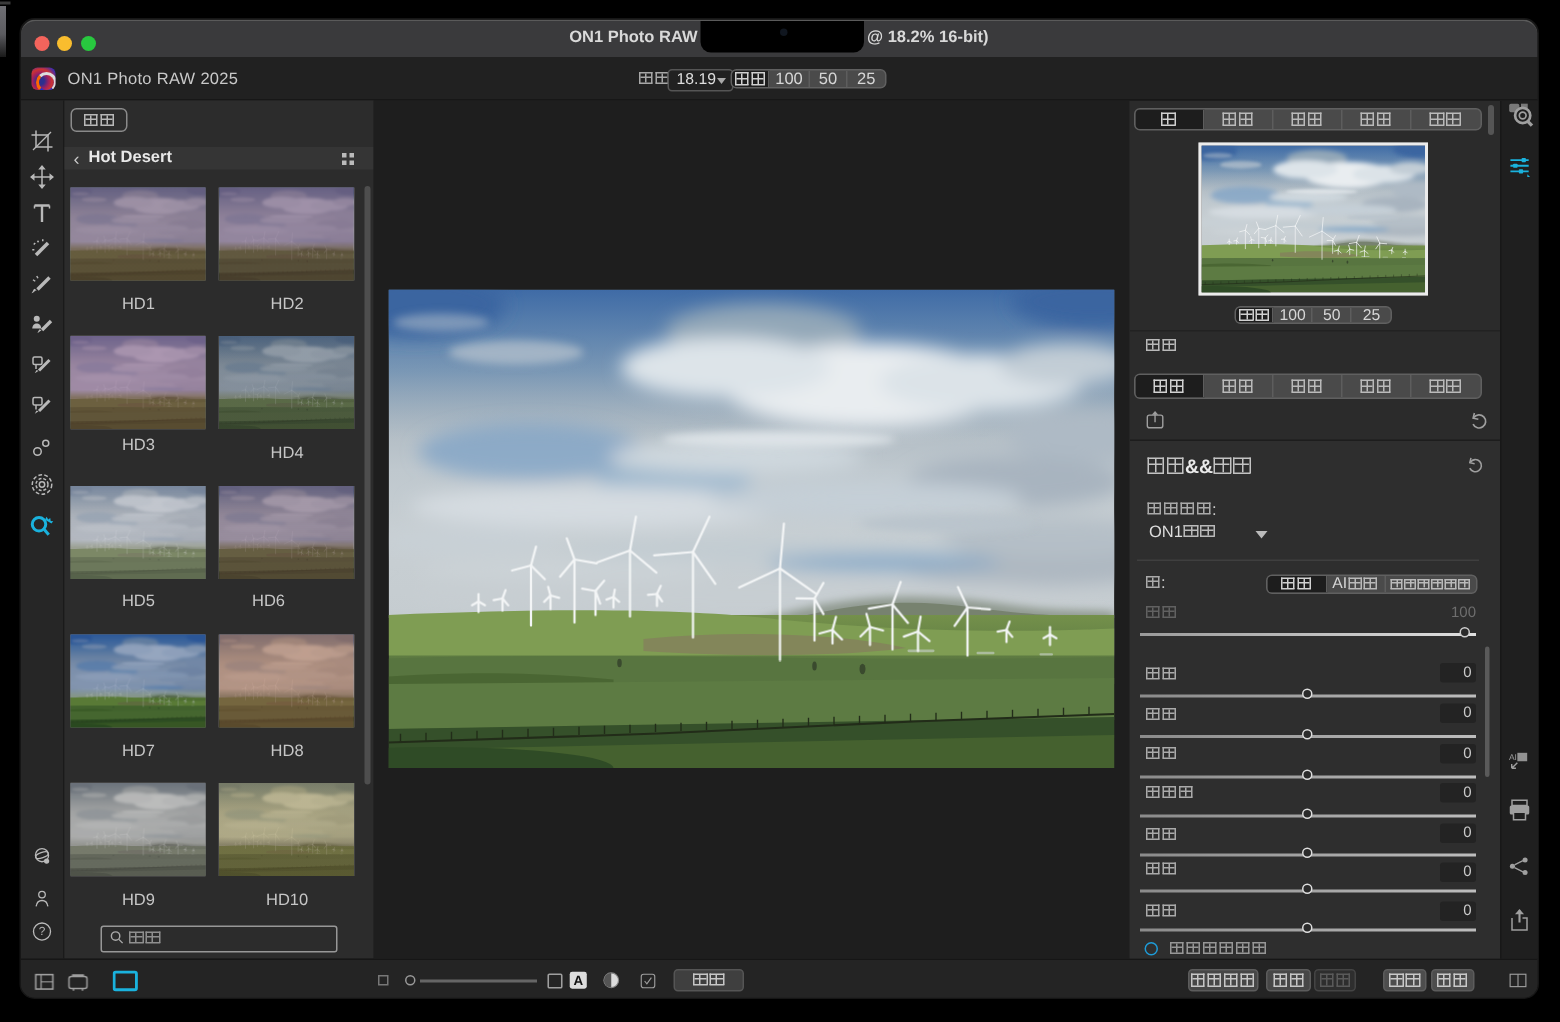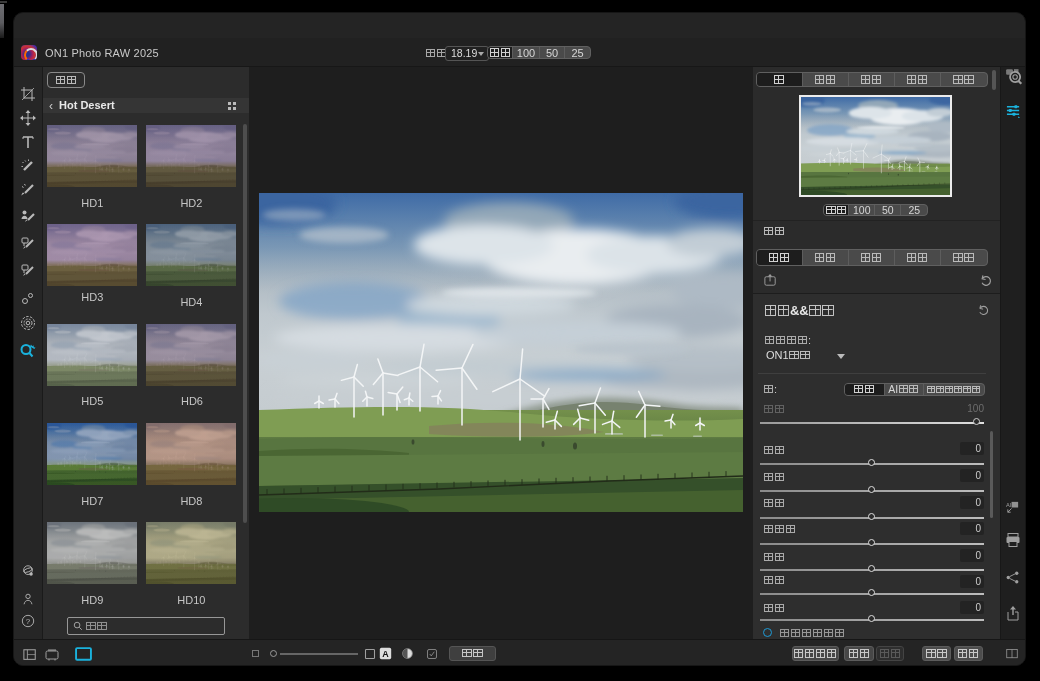--- a/index.html
+++ b/index.html
@@ -321,20 +321,30 @@
             </g>
           </g>
         </g>
 </symbol>
 </defs>
 </svg>
 
 <div id="wedge"></div>
 <div id="wedge2"></div>
 <div id="win">
+<div id="titlebar">
+<div class="tl" style="left:8.5px;background:#f4645c"></div>
+<div class="tl" style="left:23.5px;background:#f9bd2e"></div>
+<div class="tl" style="left:40px;background:#28c83f"></div>
+<span id="title-l">ON1 Photo RAW</span>
+<span id="title-r">@ 18.2% 16-bit)</span>
+<div id="notch">
+        <div id="cam"></div>
+      </div>
+</div>
 <div id="header">
 <div id="logo"></div>
 <span id="appname">ON1 Photo RAW 2025</span>
 <span id="zoomlbl"><i class="z"></i><i class="z"></i></span>
 <div id="zoomdd">18.19<s></s></div>
 <div class="seg" style="left:473px;top:8px;height:13px;">
         <b class="on" style="width:25px">
           <i class="z"></i>
           <i class="z"></i>
         </b>
@@ -470,21 +480,21 @@
 <div class="thumb t10" style="left:103.4px;top:455.2px">
         <svg viewBox="0 0 484 319" preserveAspectRatio="none">
           <use href="#land"></use>
         </svg>
       </div>
 <div class="tlab" style="left:4.3px;top:129.6px">HD1</div>
 <div class="tlab" style="left:103.4px;top:129.6px">HD2</div>
 <div class="tlab" style="left:4.3px;top:224px">HD3</div>
 <div class="tlab" style="left:103.4px;top:228.9px">HD4</div>
 <div class="tlab" style="left:4.3px;top:328.2px">HD5</div>
-<div class="tlab" style="left:104px;top:328.2px">HD6</div>
+<div class="tlab" style="left:91px;top:328.2px">HD6</div>
 <div class="tlab" style="left:4.3px;top:427.5px">HD7</div>
 <div class="tlab" style="left:103.4px;top:427.5px">HD8</div>
 <div class="tlab" style="left:4.3px;top:526.8px">HD9</div>
 <div class="tlab" style="left:103.4px;top:526.8px">HD10</div>
 <div id="pscroll"></div>
 <div id="searchbox"><svg viewBox="0 0 16 16" style="width:10px;height:10px;vertical-align:-1px;margin-right:3px">
           <circle cx="6.5" cy="6.5" r="4.5" fill="none" stroke="#aaa" stroke-width="1.5"></circle>
           <path d="M10 10l4 4" stroke="#aaa" stroke-width="1.5"></path>
         </svg><i class="z"></i><i class="z"></i></div>
 </div>

